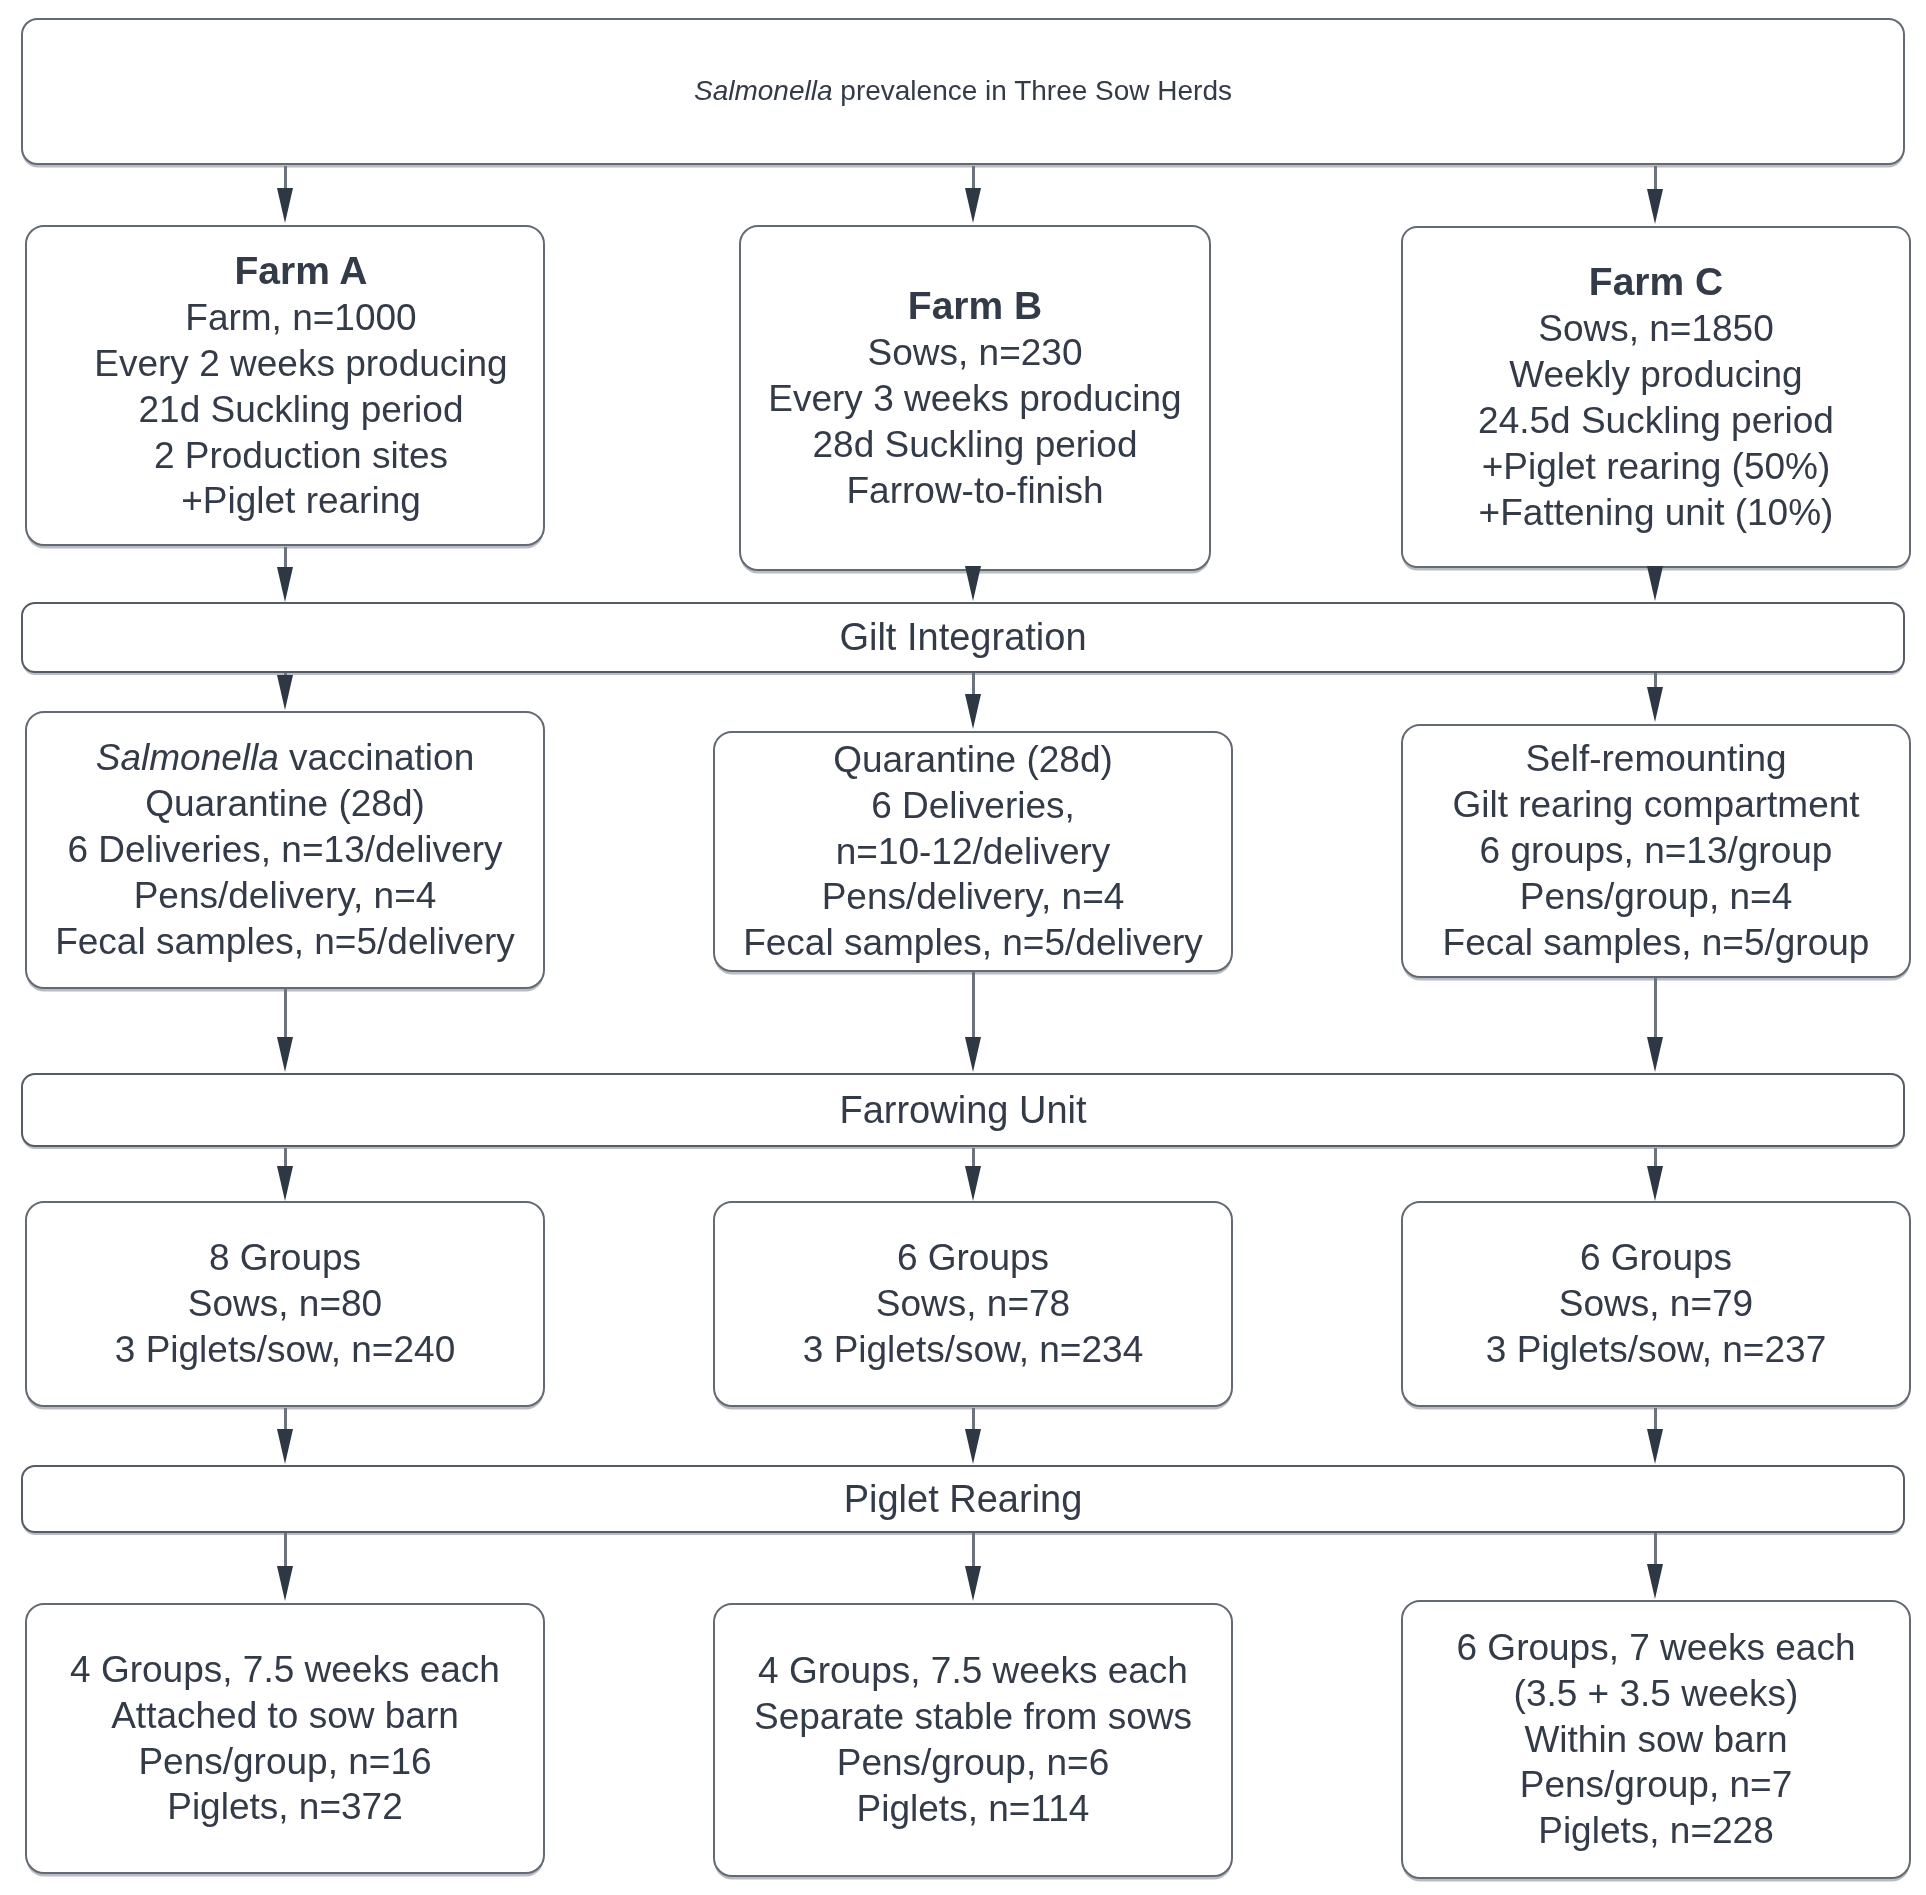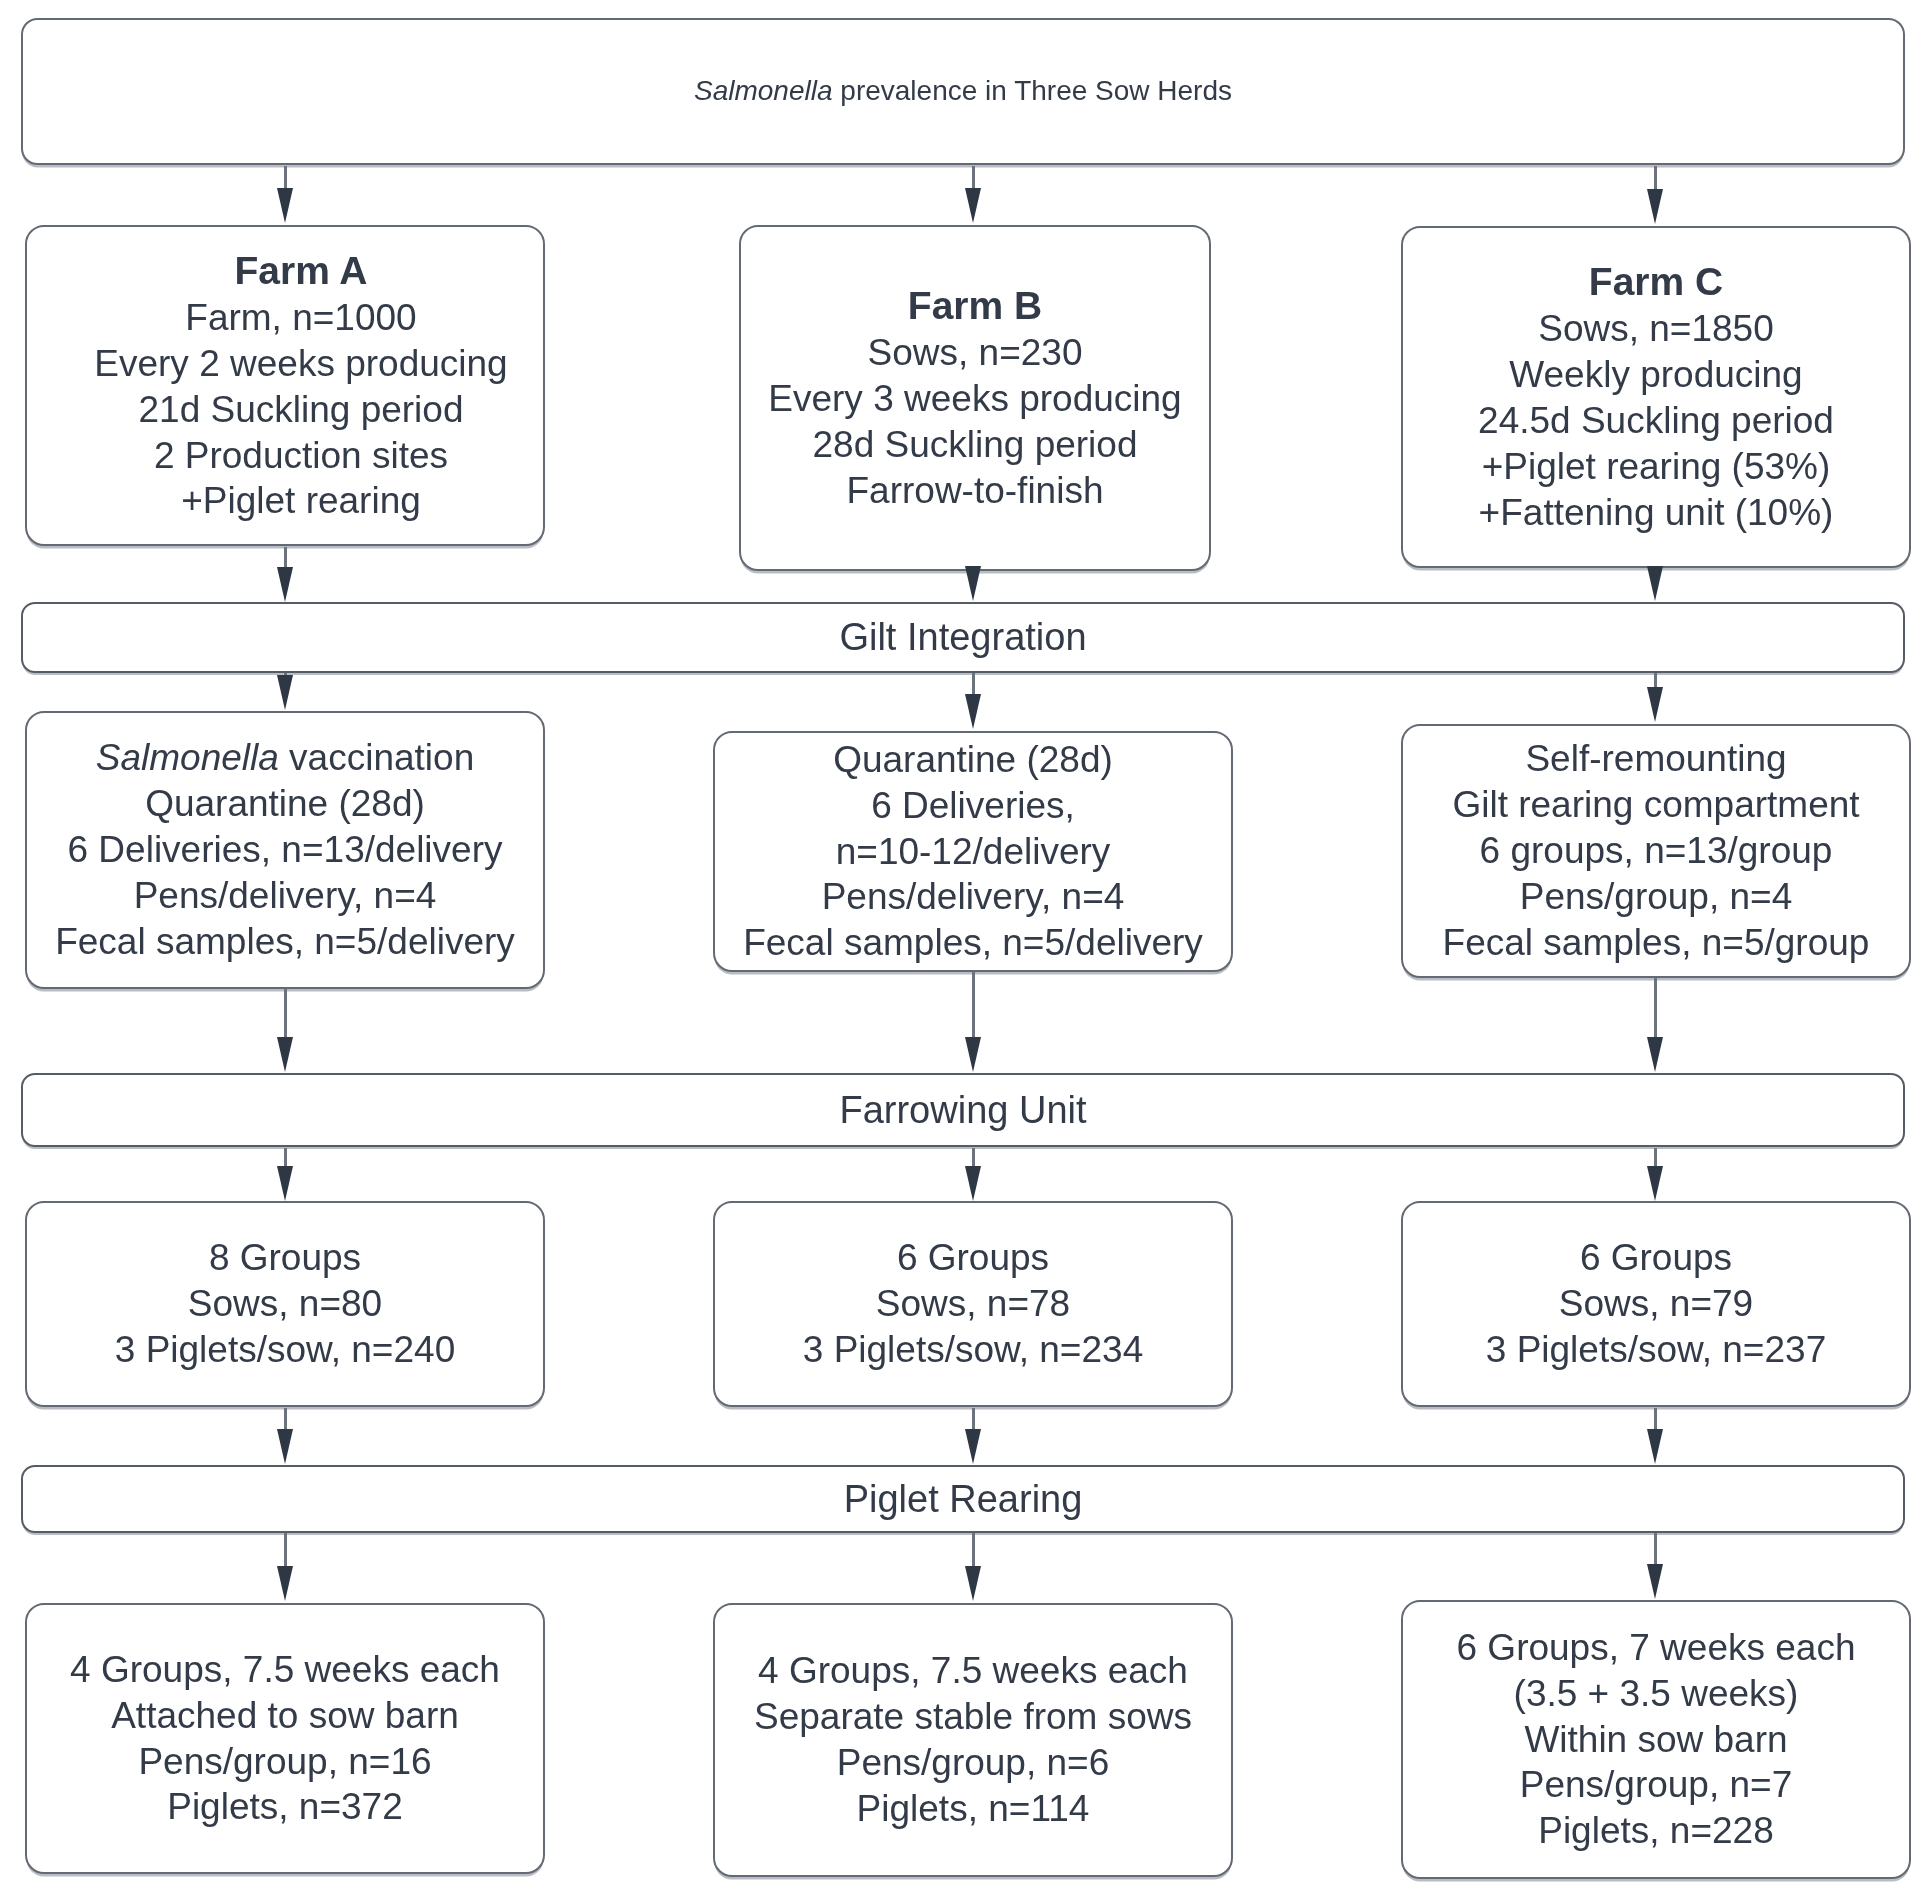--- a/index.html
+++ b/index.html
@@ -80,26 +80,26 @@
   </div>
 
   <div class="node" style="left:739px; top:225px; width:472px; height:346px;">
     <div class="ln hdr">Farm B</div>
     <div class="ln">Sows, n=230</div>
     <div class="ln">Every 3 weeks producing</div>
     <div class="ln">28d Suckling period</div>
     <div class="ln">Farrow-to-finish</div>
   </div>
 
-  <div class="node" style="left:1401px; top:226px; width:510px; height:342px;">
+  <div class="node" style="left:1401px; top:226px; width:510px; height:342px;border-radius:16px;">
     <div class="ln hdr">Farm C</div>
     <div class="ln">Sows, n=1850</div>
     <div class="ln">Weekly producing</div>
     <div class="ln">24.5d Suckling period</div>
-    <div class="ln">+Piglet rearing (53%)</div>
+    <div class="ln">+Piglet rearing (50%)</div>
     <div class="ln">+Fattening unit (10%)</div>
   </div>
 
   <div class="band" style="left:21px; top:602px; width:1884px; height:71px;">
     <div class="ln">Gilt Integration</div>
   </div>
 
   <div class="node" style="left:25px; top:711px; width:520px; height:278px;">
     <div class="ln"><span class="it">Salmonella</span><span> vaccination</span></div>
     <div class="ln">Quarantine (28d)</div>

